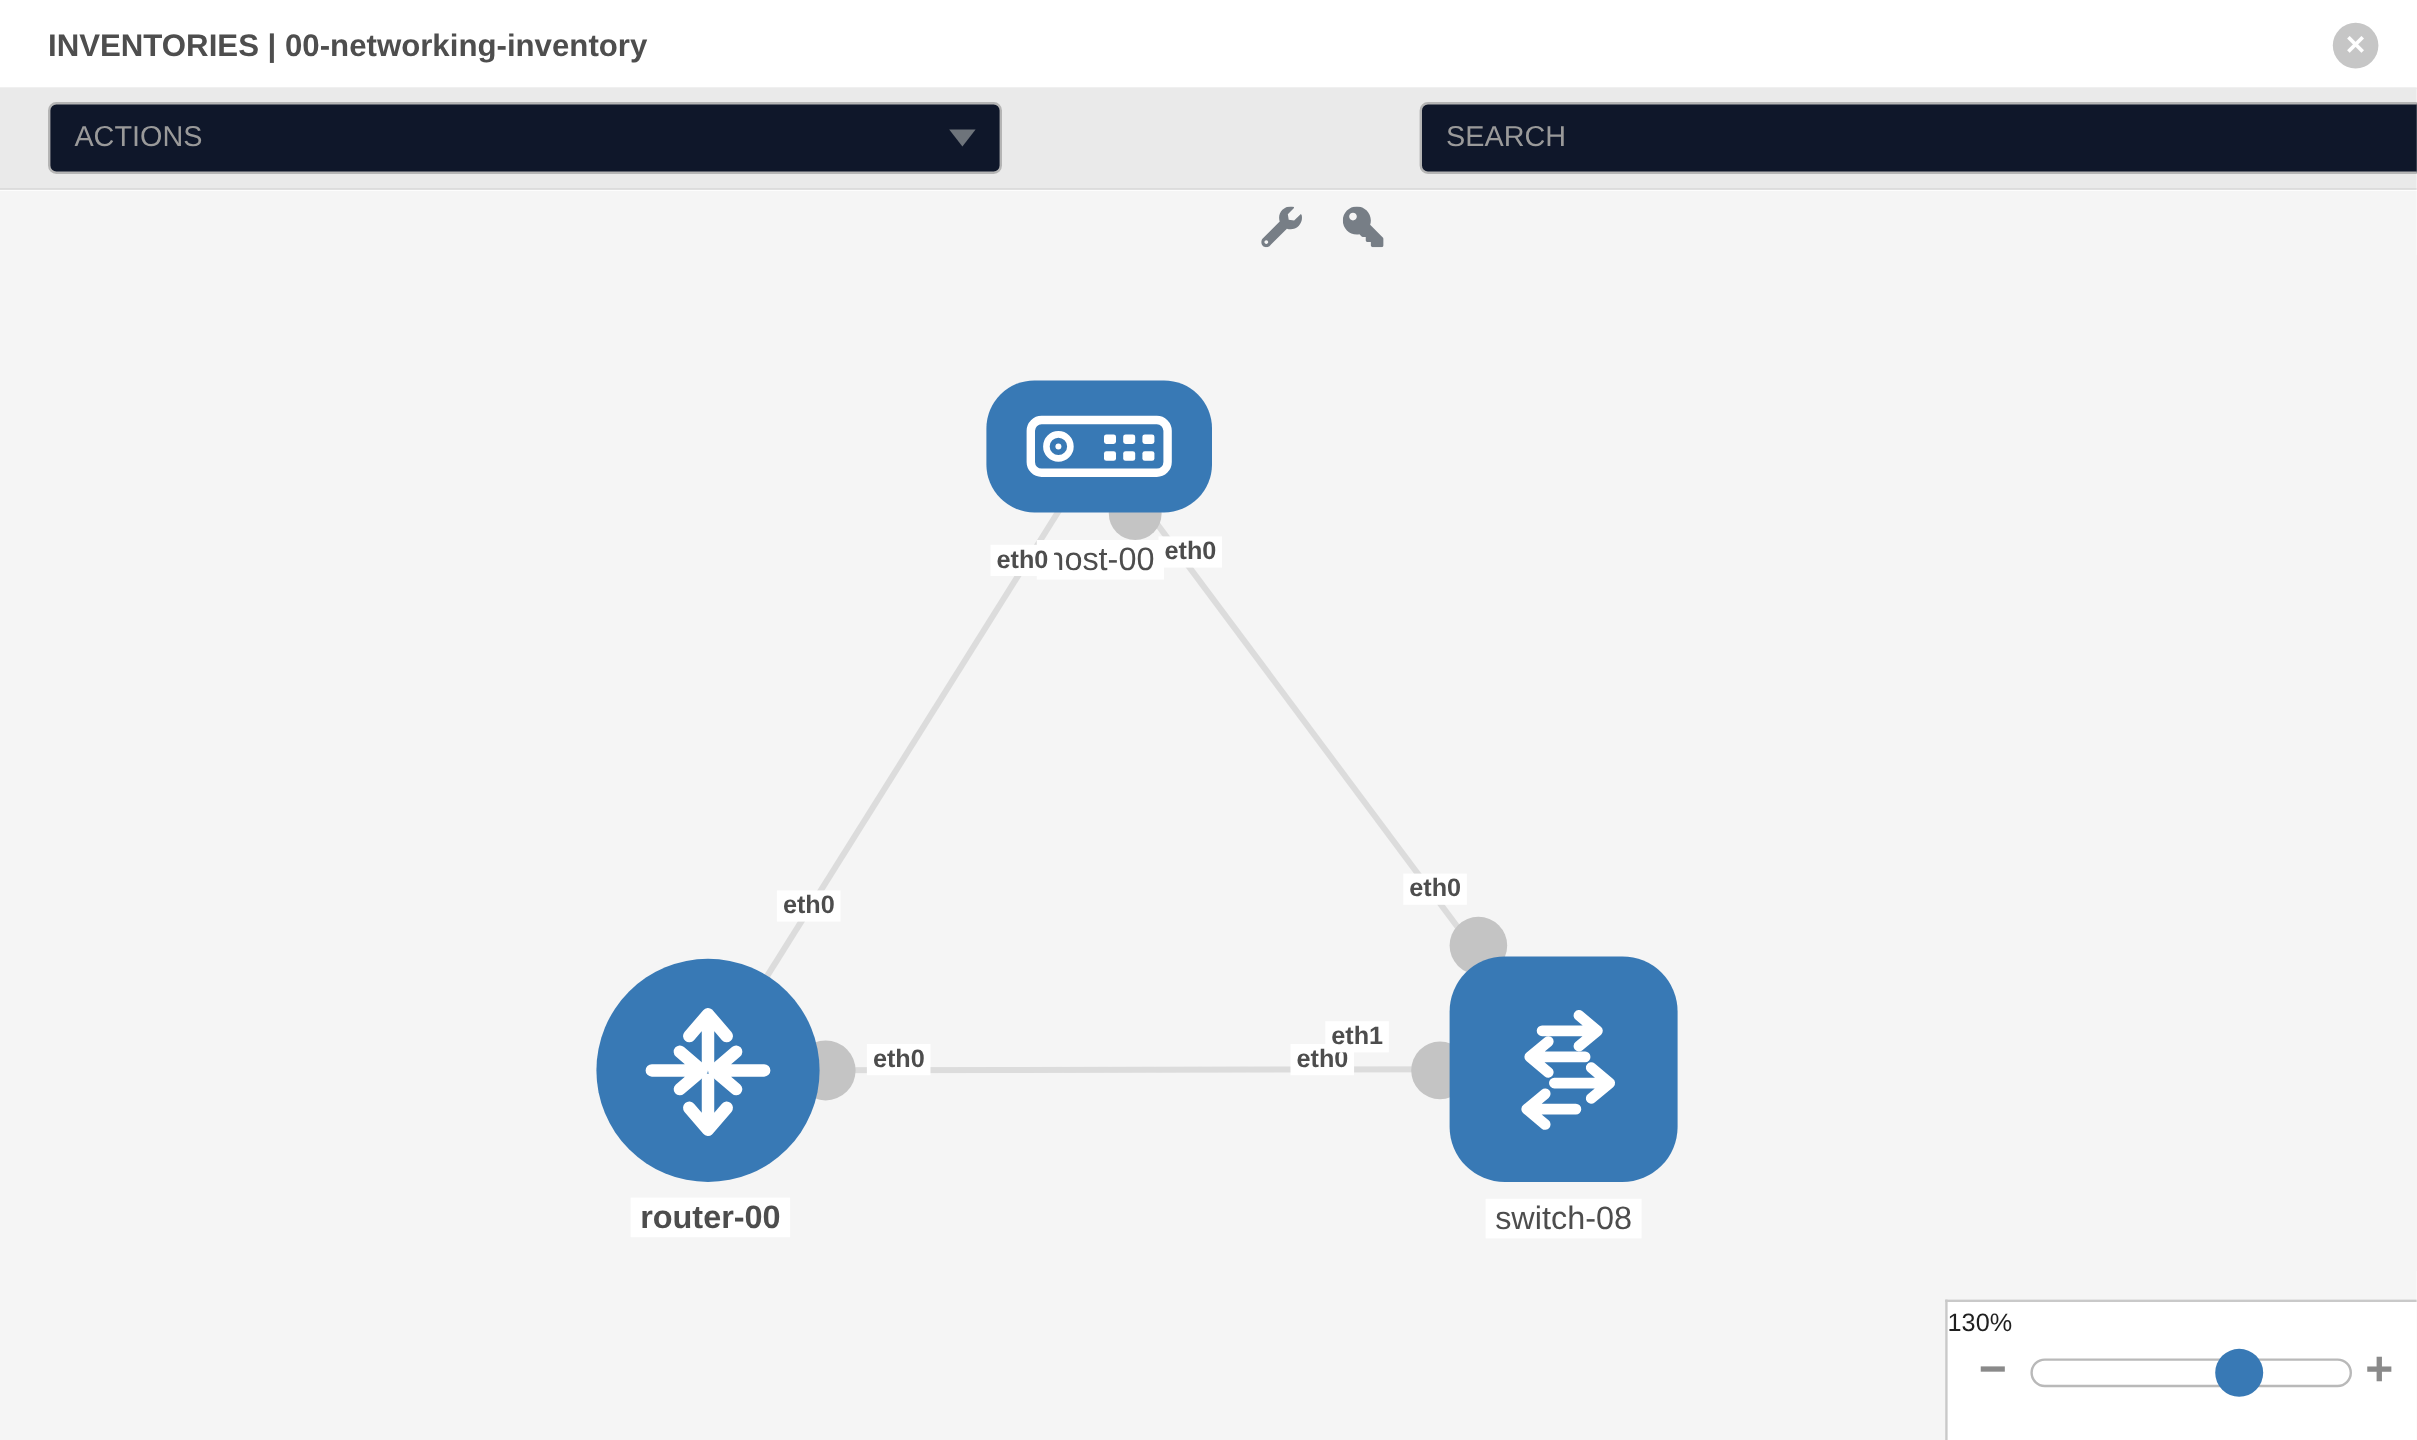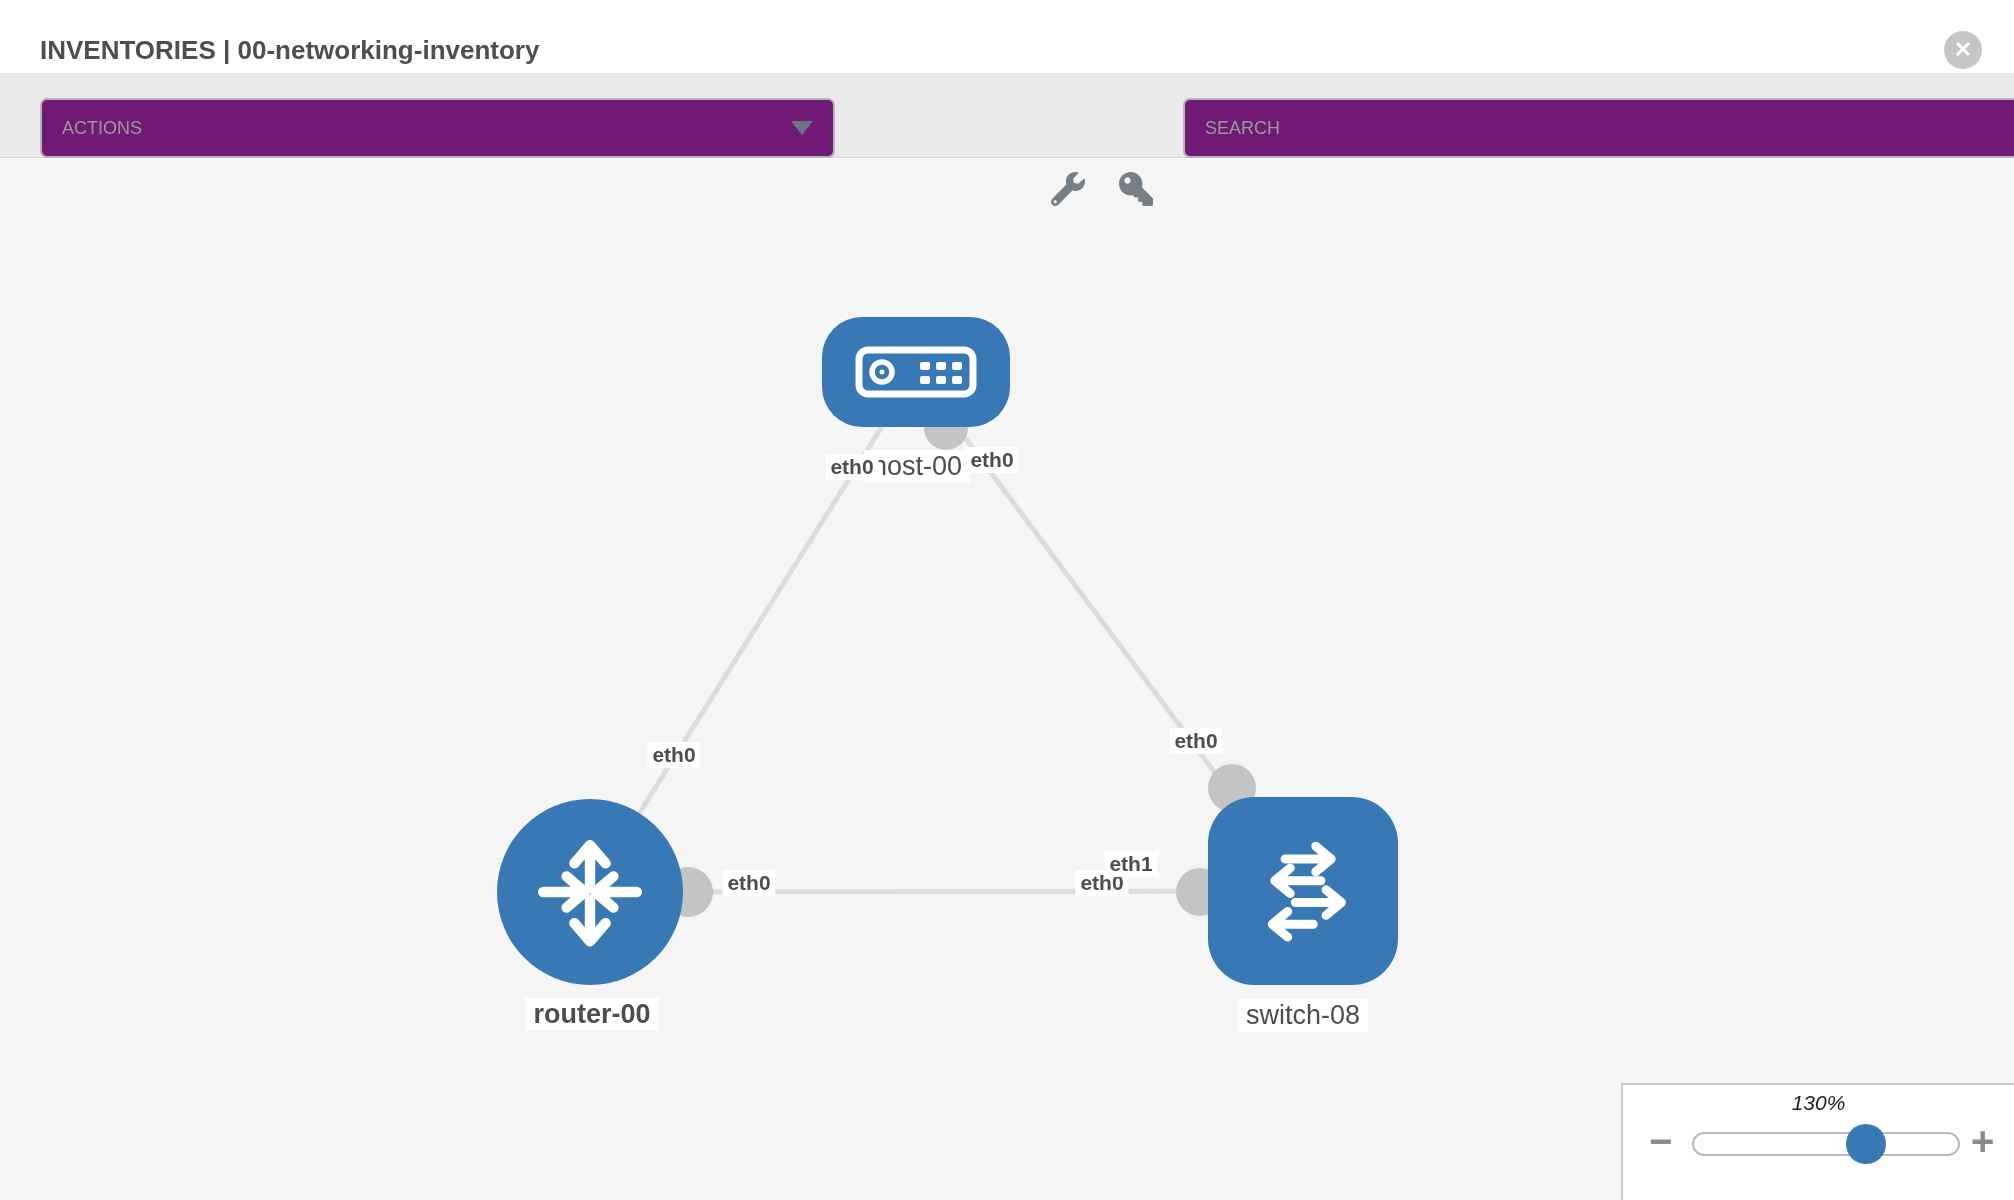--- a/index.html
+++ b/index.html
@@ -1,33 +1,33 @@
 <!DOCTYPE html>
 <html><head>
 <meta charset="utf-8">
 <style>
   * { margin:0; padding:0; box-sizing:border-box; }
   html,body { width:2014px; height:1200px; overflow:hidden;
     font-family:"Liberation Sans", sans-serif; background:#ffffff; position:relative; }
 
   
-  .header { position:absolute; top:14px; left:0; right:0; height:72px;
+  .header { position:absolute; top:2px; left:0; right:0; height:72px;
     background:#ffffff; border-bottom:1px solid #e2e2e2; z-index:30; }
   .page-title { position:absolute; left:40px; top:50%; transform:translateY(-50%);
     font-size:26px; font-weight:700; color:#4e4e4e; }
   .close-btn { position:absolute; right:32px; top:17px; width:38px; height:38px;
     border-radius:50%; background:#c6c6c6; color:#ffffff; font-size:22px; font-weight:700;
     display:flex; align-items:center; justify-content:center; cursor:pointer; line-height:1; }
 
   
   .toolbar { position:absolute; top:73px; left:0; right:0; height:85px;
     background:#eaeaea; border-bottom:1px solid #d2d2d2; z-index:30; }
-  .dropdown { position:absolute; top:25px; height:60px; background:#701a75;
+  .dropdown { position:absolute; top:12px; height:60px; background:#0f172a;
     border:2px solid #b5b5b5; border-radius:7px; display:flex; align-items:center;
-    justify-content:space-between; padding:0 20px; color:#9a9a9a; font-size:18px; cursor:pointer; }
+    justify-content:space-between; padding:0 20px; color:#9a9a9a; font-size:24px; cursor:pointer; }
   .dropdown.actions { left:40px;  width:795px; }
   .dropdown.search  { left:1183px; width:935px; }
   .caret { width:0; height:0; border-left:11px solid transparent;
     border-right:11px solid transparent; border-top:14px solid #6e747b; }
   .tool-icon { position:absolute; top:99px; width:34px; height:34px; cursor:pointer; }
   .tool-icon.wrench { left:1051px; }
   .tool-icon.key    { left:1119px; }
   .tool-icon svg { width:100%; height:100%; fill:#777e86; }
 
   
@@ -42,22 +42,22 @@
   .node.switch { left:1208px; top:638px; width:190px; height:188px; border-radius:46px; }
   .node svg { stroke:#ffffff; fill:none; stroke-linecap:round; stroke-linejoin:round; }
   .node-label { position:absolute; transform:translateX(-50%); background:#ffffff;
     color:#4d4d4d; font-size:27px; padding:1px 8px; z-index:5; white-space:nowrap; }
   .iface-label { position:absolute; transform:translateX(-50%); background:#ffffff;
     color:#4d4d4d; font-size:21px; padding:1px 5px; z-index:6; white-space:nowrap;font-weight:bold; }
 
   
   .zoom-panel { position:absolute; left:1621px; top:1083px; right:0; bottom:0;
     background:#ffffff; border:2px solid #c9c9c9; border-right:none; border-bottom:none; z-index:40; }
-  .zoom-value { position:absolute; top:6px; left:0; right:0; text-align:center;
-    font-size:21px; color:#1f1f1f;font-style:italic; }
+  .zoom-value { position:absolute; top:6px; left:0; right:0; 
+    font-size:21px; color:#1f1f1f; }
   .zoom-minus, .zoom-plus { position:absolute; top:36px; font-size:40px; font-weight:700;
     color:#8a8a8a; cursor:pointer; line-height:1; }
   .zoom-minus { left:26px; }
   .zoom-plus  { left:348px; }
   .zoom-track { position:absolute; left:69px; top:47px; width:268px; height:24px;
     border:2px solid #b9b9b9; border-radius:13px; background:#ffffff; cursor:pointer; }
   .zoom-handle { position:absolute; left:223px; top:39px; width:40px; height:40px;
     border-radius:50%; background:#3879b5; cursor:grab; }
 </style>
 </head>

